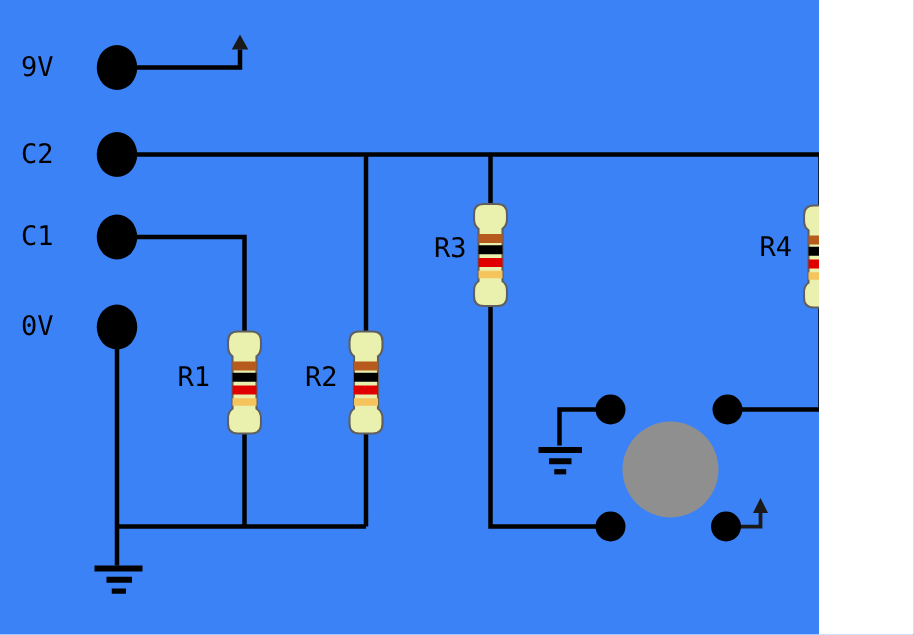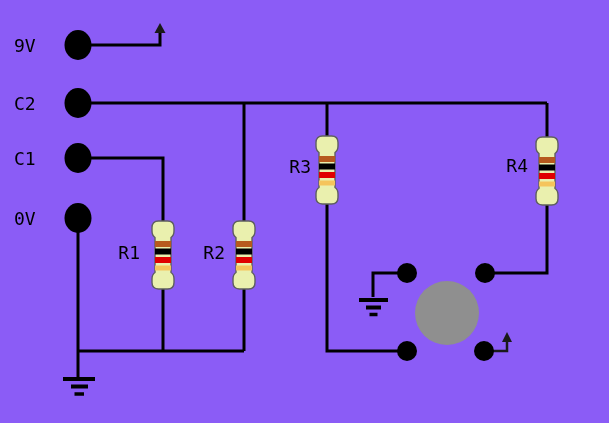--- a/index.html
+++ b/index.html
@@ -1,16 +1,16 @@
 <!DOCTYPE html>
 <html><head>
 <meta charset="utf-8">
 <style>
   html, body { margin: 0; padding: 0; background: #ffffff; }
-  .canvas-wrap { width: 609px; height: 423px; position: relative; background: #8b5cf6; overflow: hidden; }
+  .canvas-wrap { width: 546px; height: 423px; position: relative; background: #3b82f6; overflow: hidden; }
   svg { display: block; }
   .wire { fill: none; stroke: #000000; stroke-width: 3; }
   .wire-thin { fill: none; stroke: #1a1a1a; stroke-width: 2.5; }
   .gnd { fill: none; stroke: #000000; stroke-width: 4; }
   .gnd-sm { fill: none; stroke: #000000; stroke-width: 3.5; }
   .dot { fill: #000000; }
   .arrowhead { fill: #1a1a1a; }
   .resistor-outline { stroke: #5f5f5f; stroke-width: 1.4; }
   .lbl {
     font-family: "DejaVu Sans Mono", "Liberation Mono", monospace;

